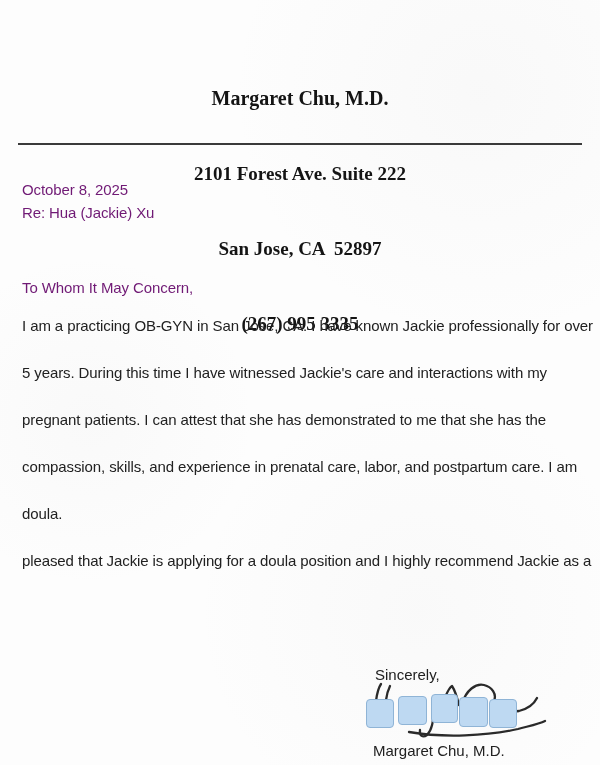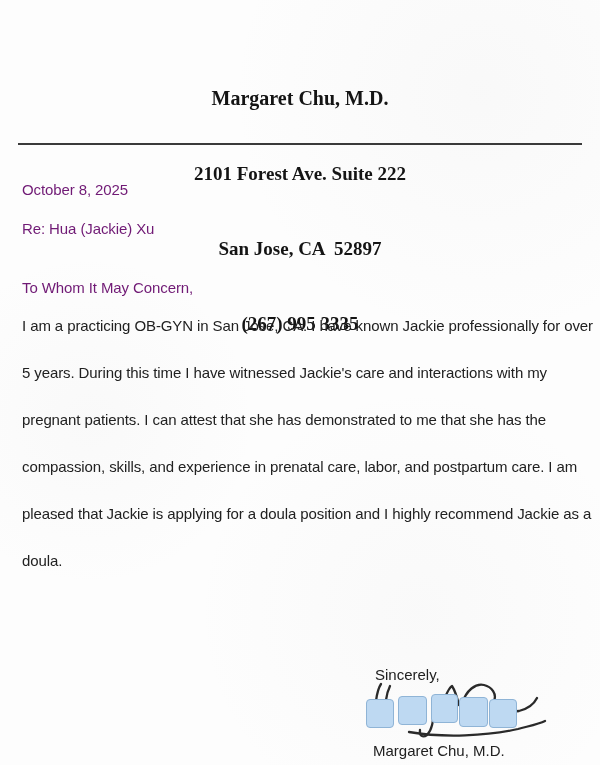--- a/index.html
+++ b/index.html
@@ -56,21 +56,21 @@
 
   .sans-line {
     position: absolute;
     left: 22px;
     font-size: 15px;
     color: #701a75;
     letter-spacing: -0.1px;
     white-space: pre;
   }
   .date       { top: 181px; }
-  .subject    { top: 220px; }
+  .subject    { top: 204px; }
   .salutation { top: 279px; }
 
   .body-text {
     position: absolute;
     top: 302px;
     left: 22px;
     width: 572px;
     font-size: 15px;
     line-height: 47px;
     color: #212121;
@@ -136,22 +136,22 @@
 
   <div class="sans-line date">October 8, 2025</div>
   <div class="sans-line subject">Re: Hua (Jackie) Xu</div>
   <div class="sans-line salutation">To Whom It May Concern,</div>
 
   <div class="body-text">
     <div class="body-line">I am a practicing OB-GYN in San Jose, CA. I have known Jackie professionally for over</div>
     <div class="body-line">5 years. During this time I have witnessed Jackie's care and interactions with my</div>
     <div class="body-line">pregnant patients. I can attest that she has demonstrated to me that she has the</div>
     <div class="body-line">compassion, skills, and experience in prenatal care, labor, and postpartum care. I am</div>
+    <div class="body-line">doula.</div>
     <div class="body-line">pleased that Jackie is applying for a doula position and I highly recommend Jackie as a</div>
-    <div class="body-line">doula.</div>
   </div>
 
   <div class="closing">Sincerely,</div>
 
   <div class="signature">
     <svg width="192" height="62" viewBox="0 0 192 62">
       <g fill="none" stroke="#2a2a2a" stroke-width="2.3" stroke-linecap="round" stroke-linejoin="round">
         <path d="M13,21 C14,13 16,7 18,4"></path>
         <path d="M23,20 C24,13 26,8 27,6"></path>
         <path d="M71,31 C70,42 69,50 64,55 C60,58 56,56 57,50"></path>

